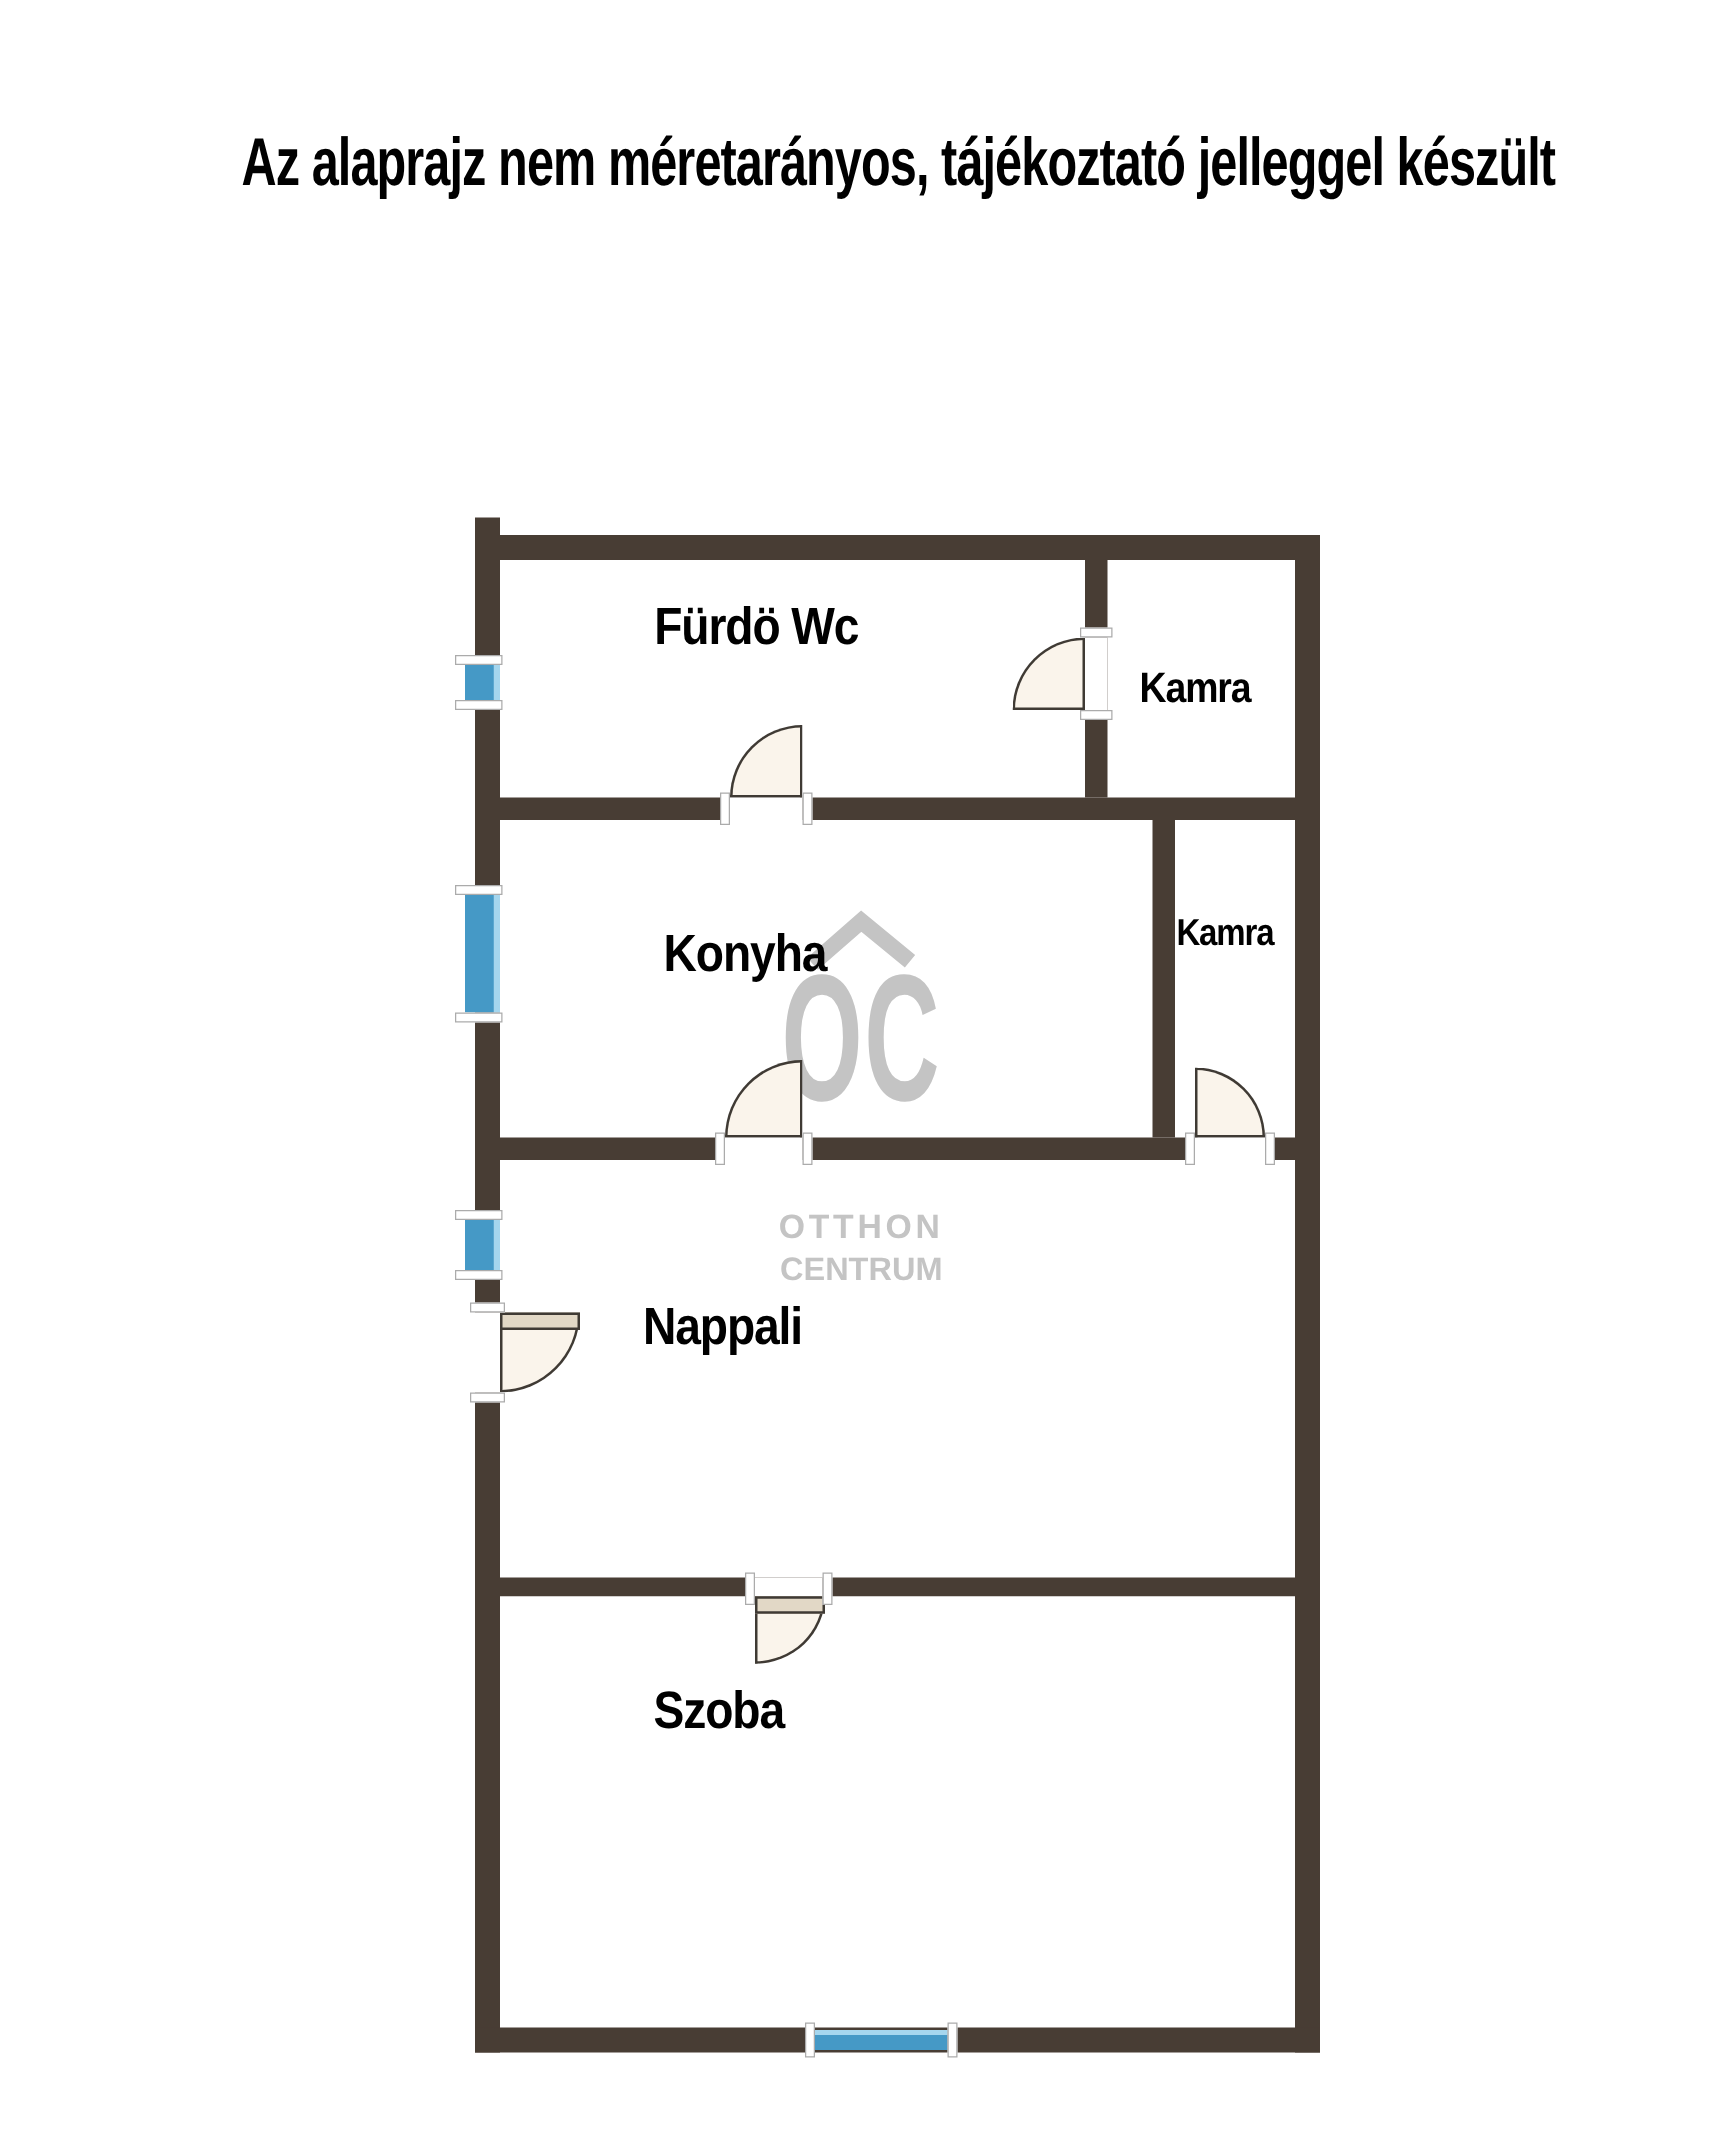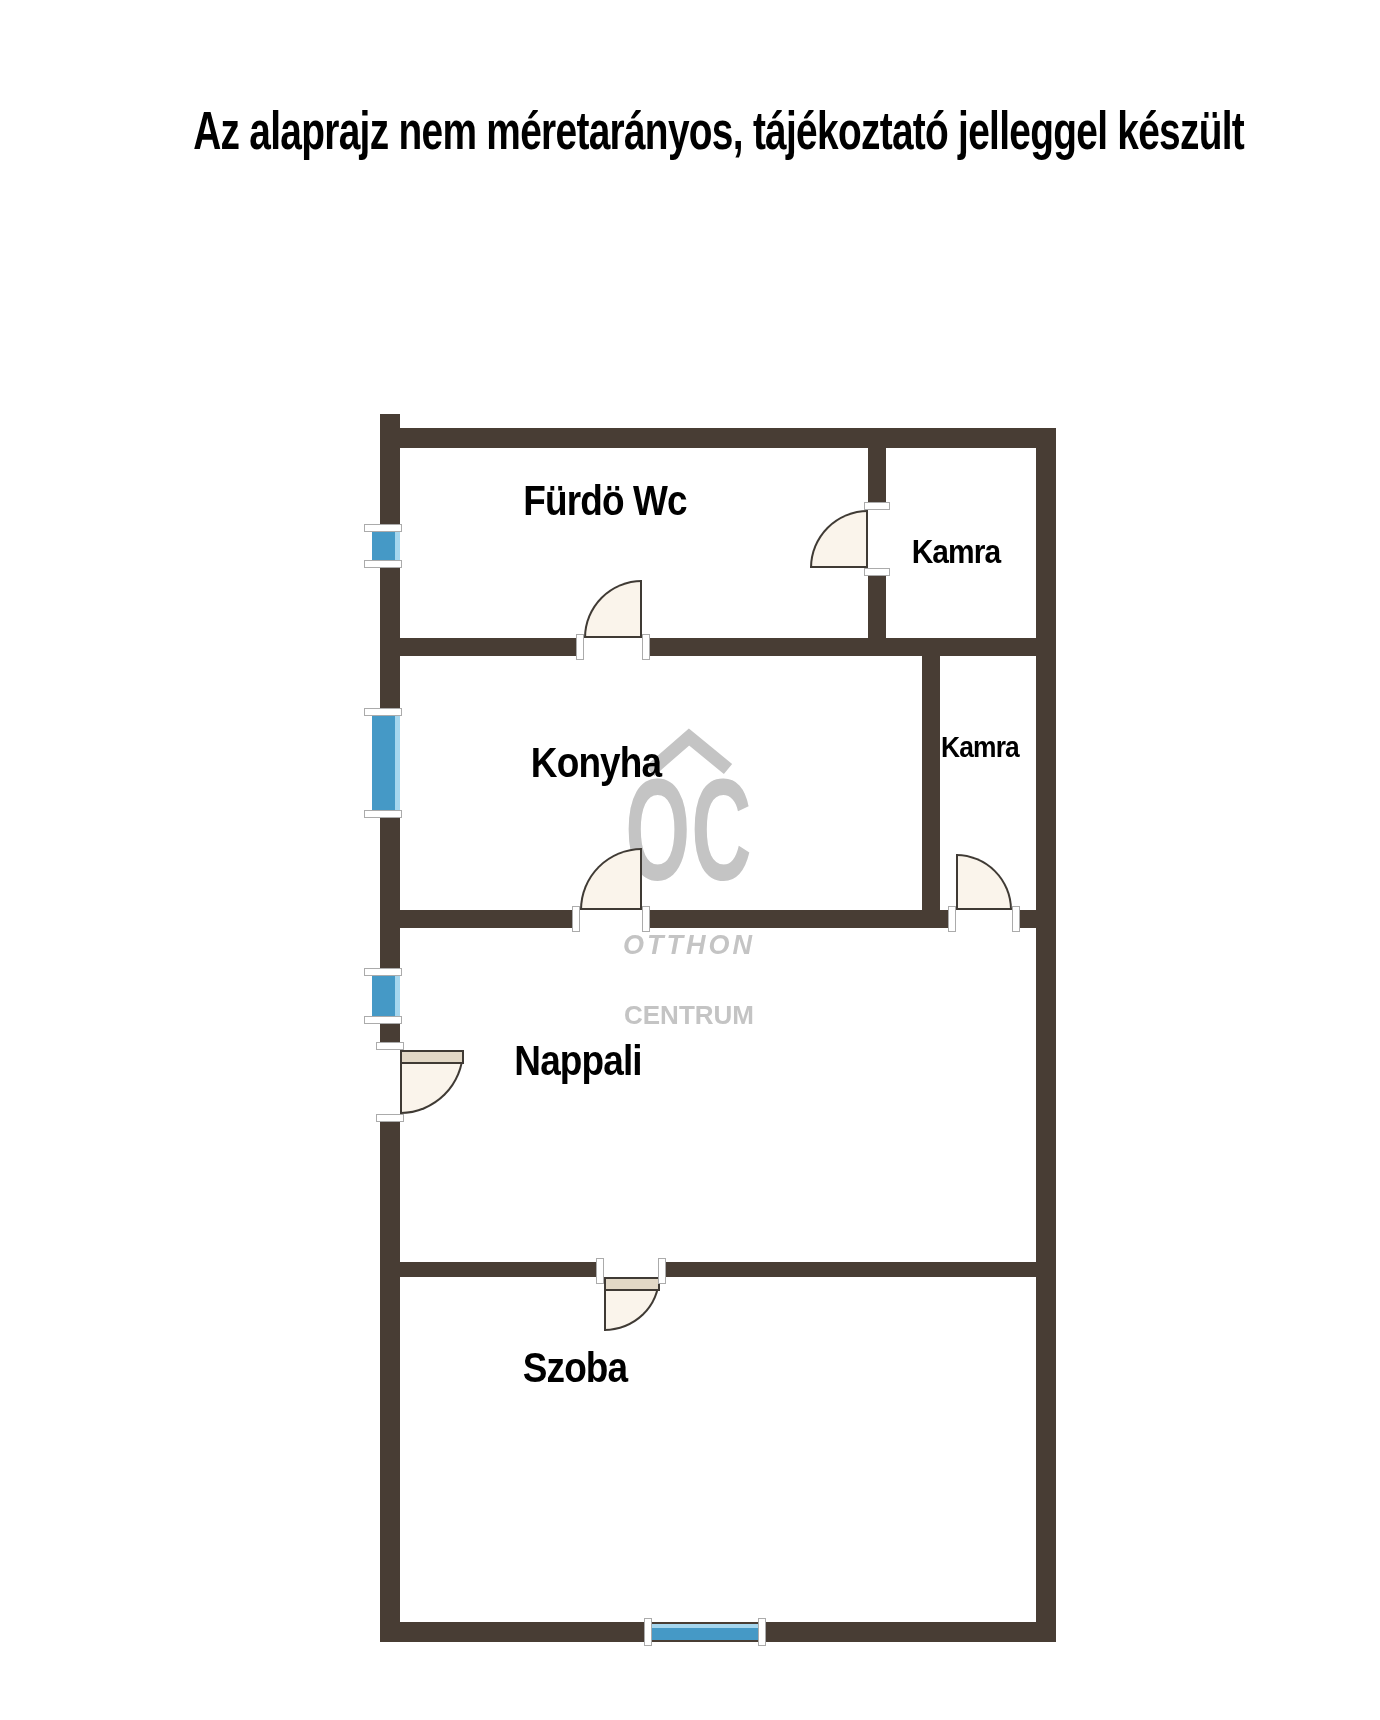--- a/index.html
+++ b/index.html
@@ -58,21 +58,21 @@
   <div class="gap" style="left:868px;top:510px;width:18px;height:58px;"></div>
   <div class="gap" style="left:580px;top:910px;width:62px;height:18px;"></div>
   <div class="gap" style="left:956px;top:910px;width:56px;height:18px;"></div>
   <div class="gap" style="left:380px;top:1050px;width:20px;height:64px;"></div>
   <div class="gap" style="left:604px;top:1262px;width:54px;height:15px;"></div>
 
   <svg class="wm-roof" style="left:640px;top:725px;" width="100" height="55" viewBox="0 0 100 55">
     <polyline points="10,46 49,12 88,44" fill="none" style="stroke:var(--watermark,#c4c4c4);" stroke-width="13"></polyline>
   </svg>
   <div class="wm wm-oc" style="left:689px;top:759px;">OC</div>
-  <div class="wm wm-line1" style="left:689px;top:932px;font-style:italic;">OTTHON</div>
+  <div class="wm wm-line1" style="left:689px;top:968px;">OTTHON</div>
   <div class="wm wm-line2" style="left:689px;top:1002px;">CENTRUM</div>
 
   <div class="win win-v" style="left:372px;top:532px;width:28px;height:28px;"></div>
   <div class="jamb" style="left:364px;top:524px;width:38px;height:8px;"></div>
   <div class="jamb" style="left:364px;top:560px;width:38px;height:8px;"></div>
 
   <div class="win win-v" style="left:372px;top:716px;width:28px;height:94px;"></div>
   <div class="jamb" style="left:364px;top:708px;width:38px;height:8px;"></div>
   <div class="jamb" style="left:364px;top:810px;width:38px;height:8px;"></div>
 

